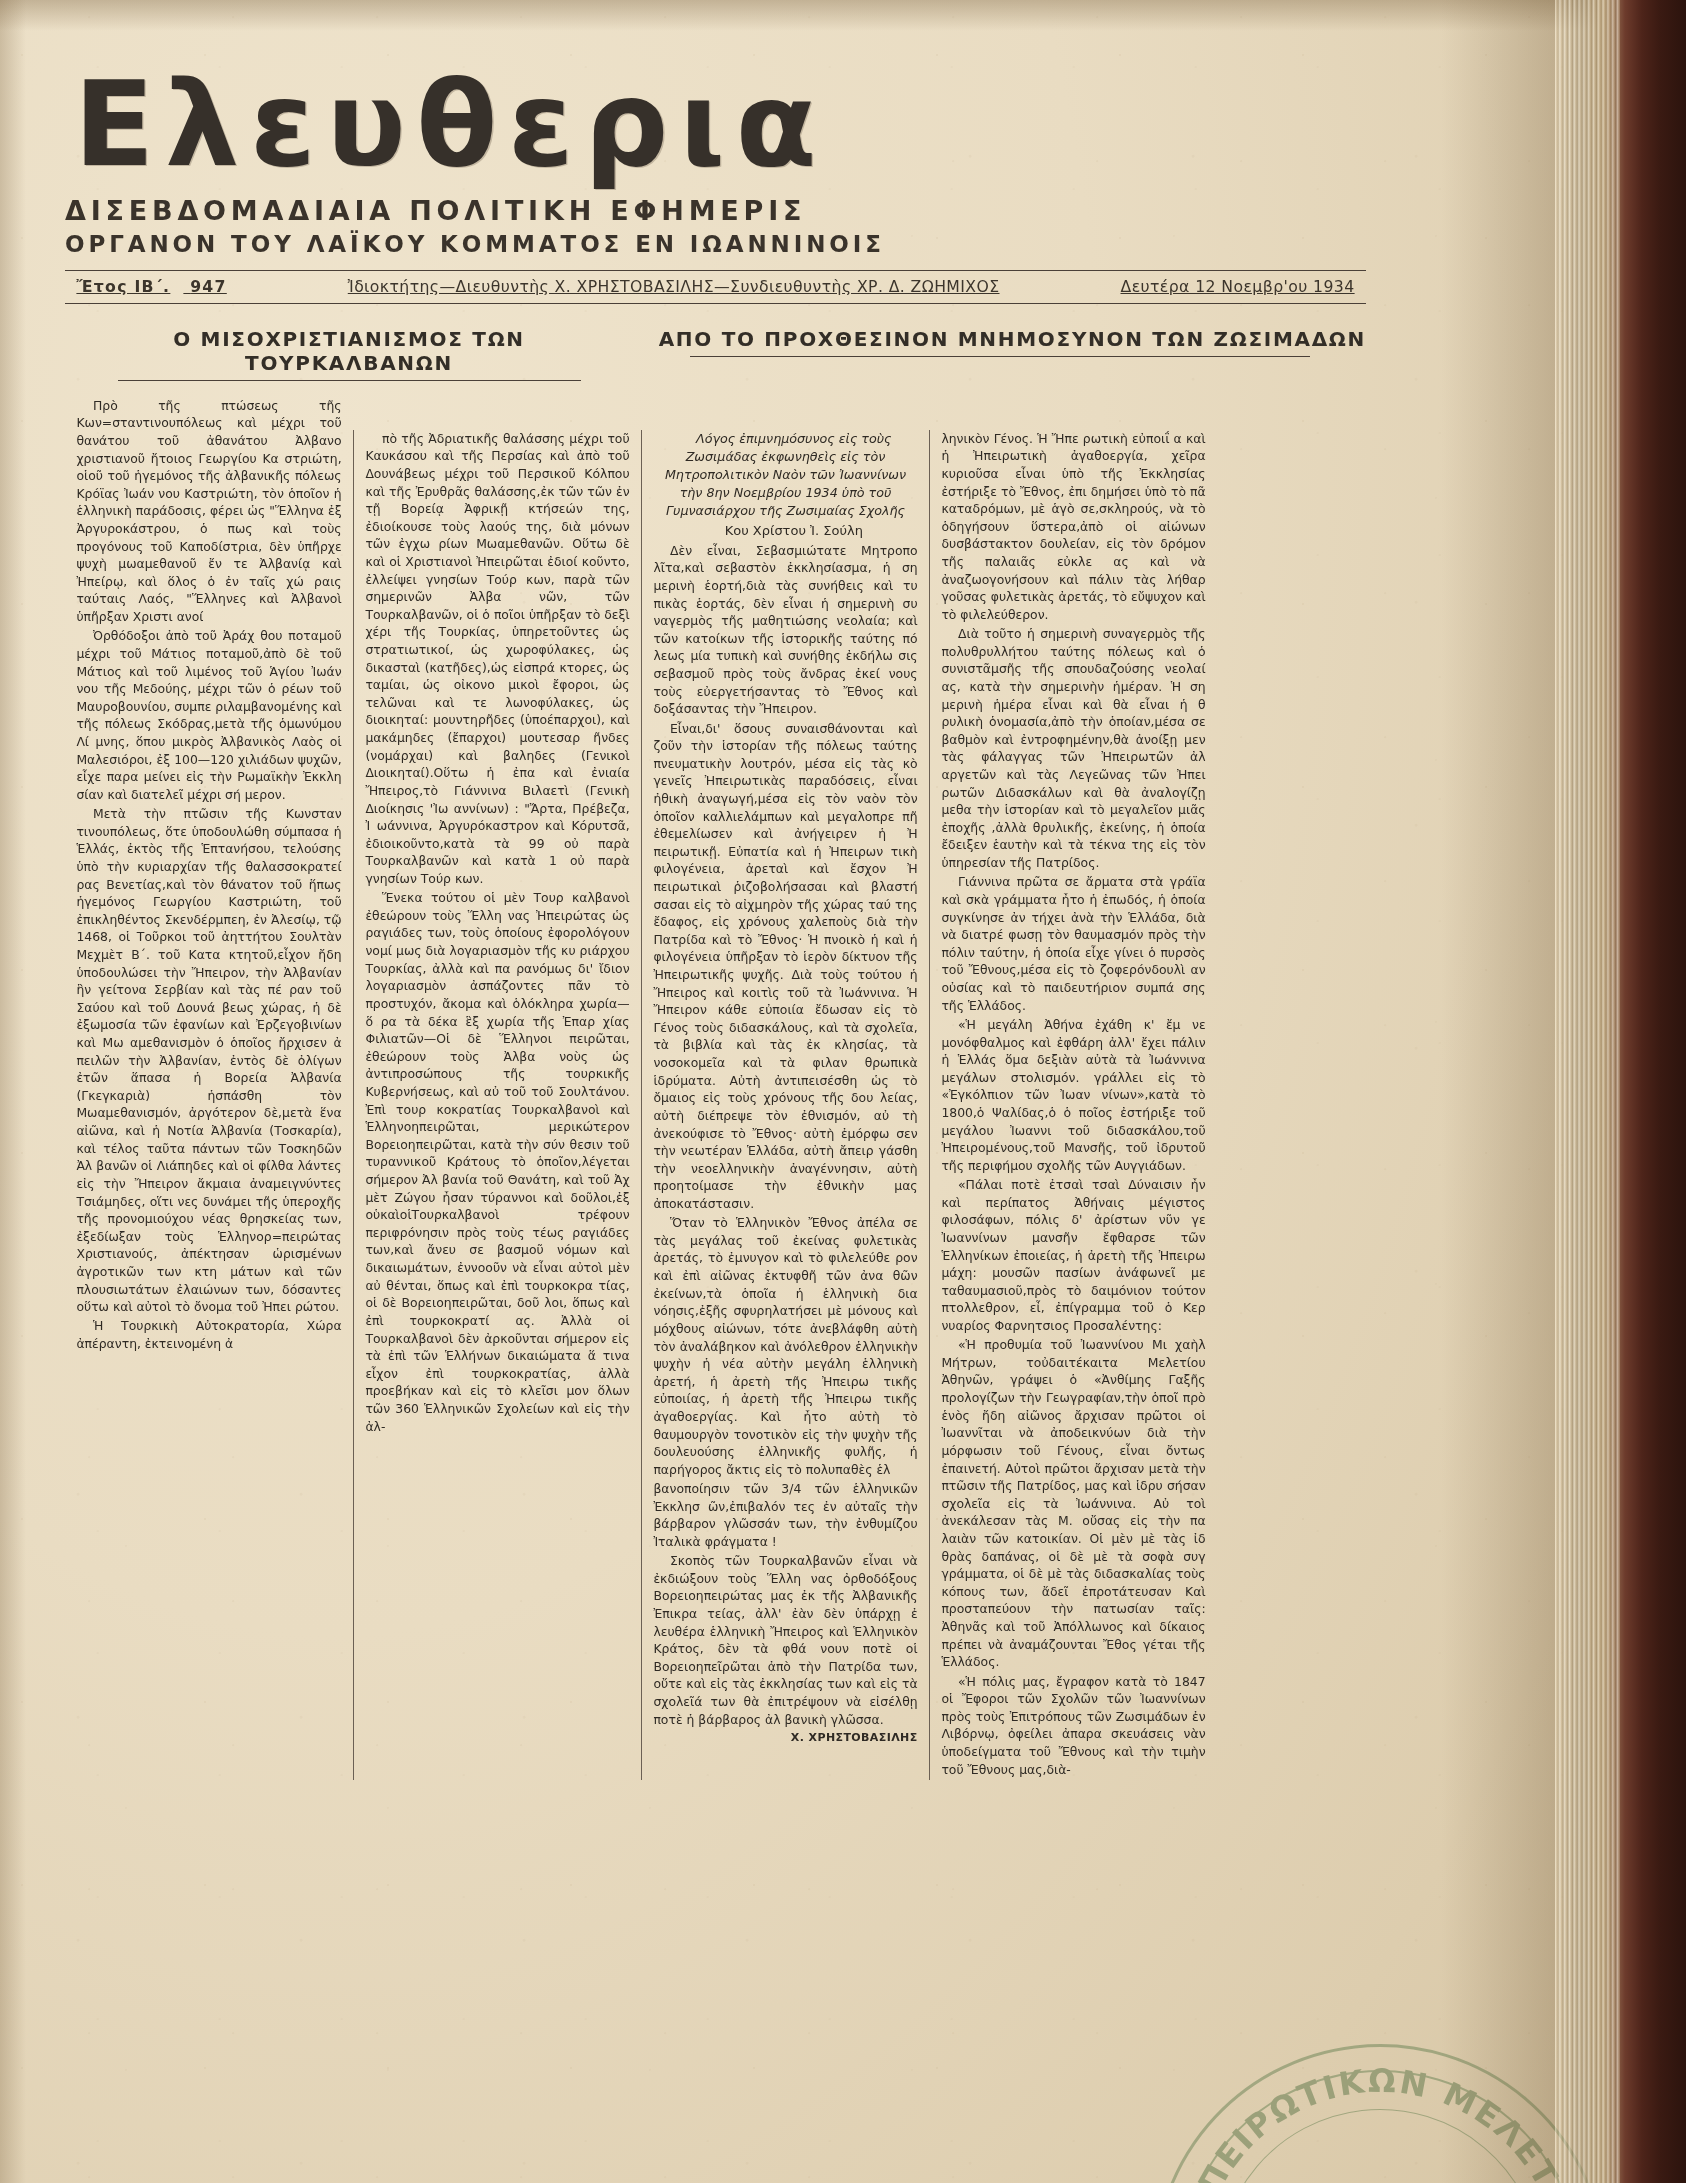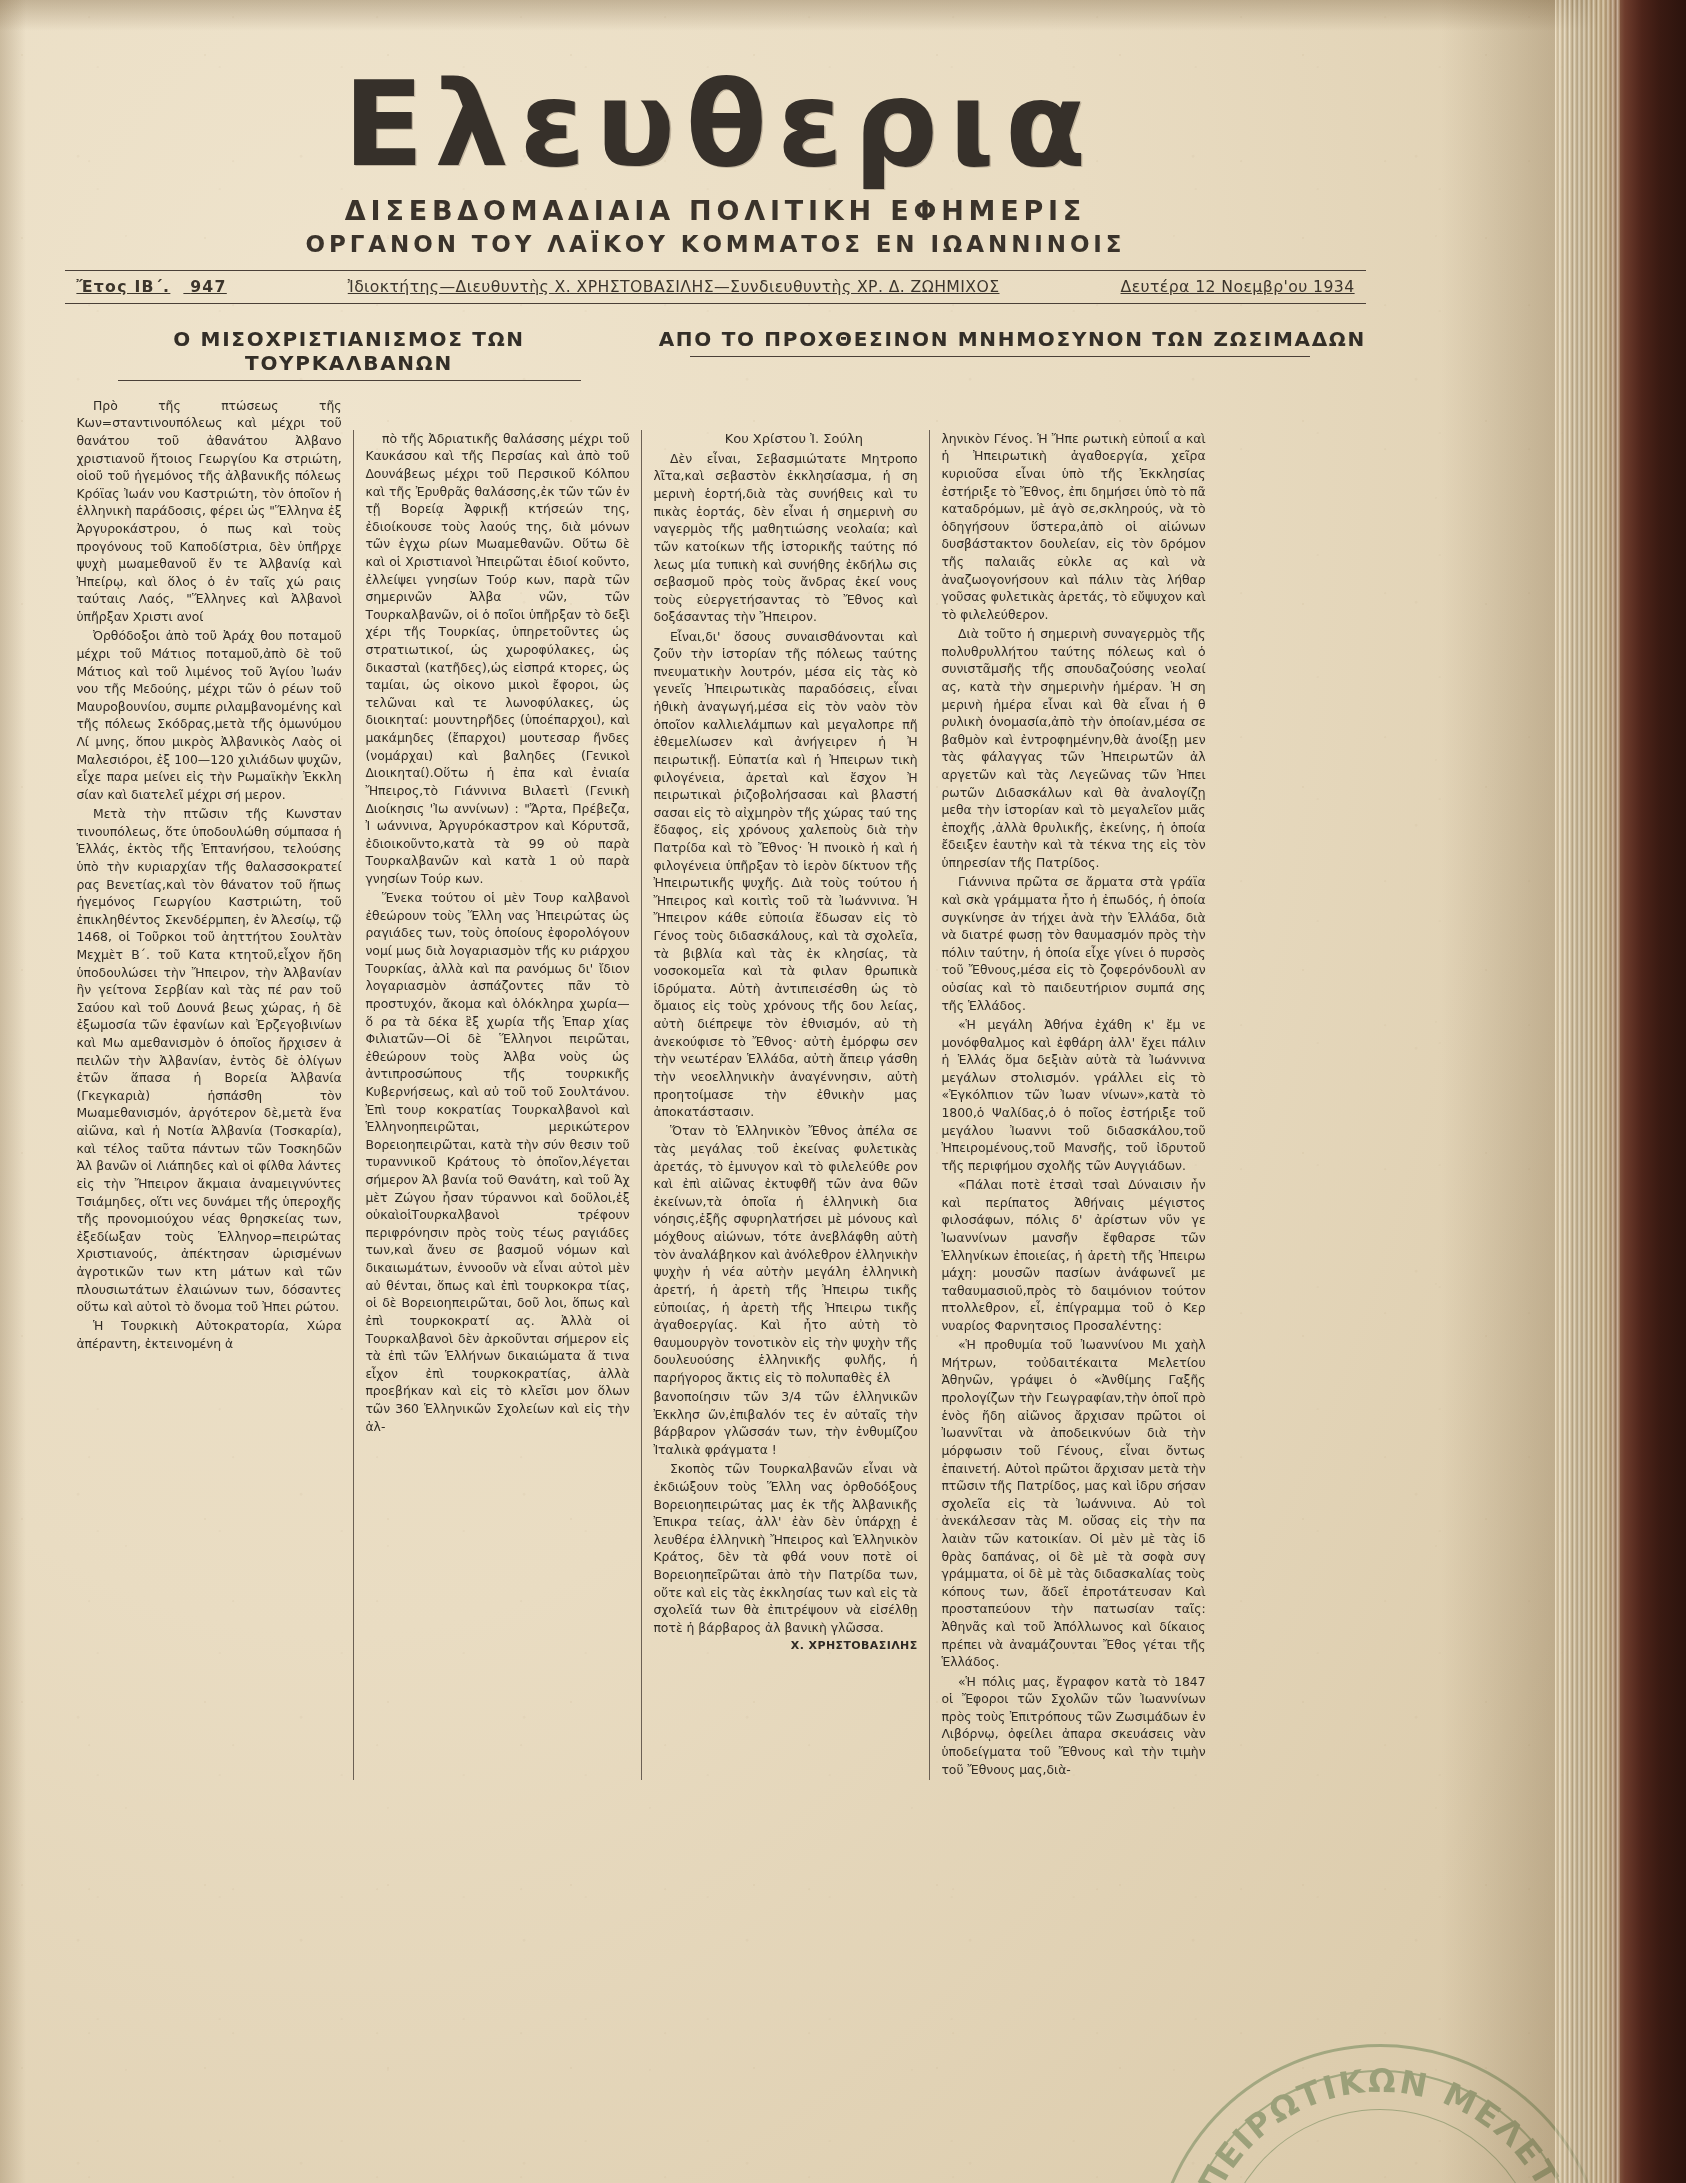--- a/index.html
+++ b/index.html
@@ -64,21 +64,21 @@
       radial-gradient(circle at 80% 55%, rgba(150,120,80,.14) 0 0.9px, transparent 1.3px),
       radial-gradient(circle at 48% 90%, rgba(150,120,80,.14) 0 0.9px, transparent 1.3px);
     background-size:183px 183px, 144px 144px, 223px 223px, 122px 122px, 262px 262px;
   }
   .content{
     position:absolute;
     left:65px; top:65px;
     width:1301px;
   }
   
-  .masthead{ text-align:center; }
+  .masthead{ }
   .masthead-title{
     font-family:"DejaVu Sans", sans-serif;
     font-weight:bold;
     font-size:118px;
     line-height:1;
     letter-spacing:10.5px;
     color:#36302a;
     margin:0 0 4.4px 0;
     padding-left:8.7px;
     text-shadow:1.3px 1.3px 0 rgba(70,55,40,.25);
@@ -240,20 +240,21 @@
         <p>Μετὰ τὴν πτῶσιν τῆς Κωνσταν τινουπόλεως, ὅτε ὑποδουλώθη σύμπασα ἡ Ἑλλάς, ἐκτὸς τῆς Ἑπτανήσου, τελούσης ὑπὸ τὴν κυριαρχίαν τῆς θαλασσοκρατεί ρας Βενετίας,καὶ τὸν θάνατον τοῦ ἥπως ἡγεμόνος Γεωργίου Καστριώτη, τοῦ ἐπικληθέντος Σκενδέρμπεη, ἐν Ἀλεσίῳ, τῷ 1468, οἱ Τοῦρκοι τοῦ ἀηττήτου Σουλτὰν Μεχμὲτ Β΄. τοῦ Κατα κτητοῦ,εἶχον ἤδη ὑποδουλώσει τὴν Ἤπειρον, τὴν Ἀλβανίαν ἣν γείτονα Σερβίαν καὶ τὰς πέ ραν τοῦ Σαύου καὶ τοῦ Δουνά βεως χώρας, ἡ δὲ ἐξωμοσία τῶν ἐφανίων καὶ Ἐρζεγοβινίων καὶ Μω αμεθανισμὸν ὁ ὁποῖος ἤρχισεν ἀ πειλῶν τὴν Ἀλβανίαν, ἐντὸς δὲ ὀλίγων ἐτῶν ἅπασα ἡ Βορεία Ἀλβανία (Γκεγκαριὰ) ἡσπάσθη τὸν Μωαμεθανισμόν, ἀργότερον δὲ,μετὰ ἕνα αἰῶνα, καὶ ἡ Νοτία Ἀλβανία (Τοσκαρία), καὶ τέλος ταῦτα πάντων τῶν Τοσκηδῶν Ἀλ βανῶν οἱ Λιάπηδες καὶ οἱ φίλθα λάντες εἰς τὴν Ἤπειρον ἄκμαια ἀναμειγνύντες Τσιάμηδες, οἵτι νες δυνάμει τῆς ὑπεροχῆς τῆς προνομιούχου νέας θρησκείας των, ἐξεδίωξαν τοὺς Ἑλληνορ=πειρώτας Χριστιανούς, ἀπέκτησαν ὡρισμένων ἀγροτικῶν των κτη μάτων καὶ τῶν πλουσιωτάτων ἐλαιώνων των, δόσαντες οὕτω καὶ αὐτοὶ τὸ ὄνομα τοῦ Ἠπει ρώτου.</p>
         <p>Ἡ Τουρκικὴ Αὐτοκρατορία, Χώρα ἀπέραντη, ἐκτεινομένη ἀ</p>
       </div>
 
       <div class="col">
         <p>πὸ τῆς Ἀδριατικῆς θαλάσσης μέχρι τοῦ Καυκάσου καὶ τῆς Περσίας καὶ ἀπὸ τοῦ Δουνάβεως μέχρι τοῦ Περσικοῦ Κόλπου καὶ τῆς Ἐρυθρᾶς θαλάσσης,ἐκ τῶν τῶν ἐν τῇ Βορείᾳ Ἀφρικῇ κτήσεών της, ἐδιοίκουσε τοὺς λαούς της, διὰ μόνων τῶν ἐγχω ρίων Μωαμεθανῶν. Οὕτω δὲ καὶ οἱ Χριστιανοὶ Ἠπειρῶται ἐδιοί κοῦντο, ἐλλείψει γνησίων Τούρ κων, παρὰ τῶν σημερινῶν Ἀλβα νῶν, τῶν Τουρκαλβανῶν, οἱ ὁ ποῖοι ὑπῆρξαν τὸ δεξὶ χέρι τῆς Τουρκίας, ὑπηρετοῦντες ὡς στρατιωτικοί, ὡς χωροφύλακες, ὡς δικασταὶ (κατῆδες),ὡς εἰσπρά κτορες, ὡς ταμίαι, ὡς οἰκονο μικοὶ ἔφοροι, ὡς τελῶναι καὶ τε λωνοφύλακες, ὡς διοικηταί: μουντηρῆδες (ὑποέπαρχοι), καὶ μακάμηδες (ἔπαρχοι) μουτεσαρ ῆνδες (νομάρχαι) καὶ βαληδες (Γενικοὶ Διοικηταί).Οὕτω ἡ ἐπα καὶ ἐνιαία Ἤπειρος,τὸ Γιάννινα Βιλαετὶ (Γενικὴ Διοίκησις 'Ἰω αννίνων) : "Ἄρτα, Πρέβεζα, Ἰ ωάννινα, Ἀργυρόκαστρον καὶ Κόρυτσᾶ, ἐδιοικοῦντο,κατὰ τὰ 99 οὐ παρὰ Τουρκαλβανῶν καὶ κατὰ 1 οὐ παρὰ γνησίων Τούρ κων.</p>
         <p>Ἕνεκα τούτου οἱ μὲν Τουρ καλβανοὶ ἐθεώρουν τοὺς Ἕλλη νας Ἠπειρώτας ὡς ραγιάδες των, τοὺς ὁποίους ἐφορολόγουν νομί μως διὰ λογαριασμὸν τῆς κυ ριάρχου Τουρκίας, ἀλλὰ καὶ πα ρανόμως δι' ἴδιον λογαριασμὸν ἀσπάζοντες πᾶν τὸ προστυχόν, ἄκομα καὶ ὁλόκληρα χωρία—ὅ ρα τὰ δέκα ἓξ χωρία τῆς Ἐπαρ χίας Φιλιατῶν—Οἱ δὲ Ἕλληνοι πειρῶται, ἐθεώρουν τοὺς Ἀλβα νοὺς ὡς ἀντιπροσώπους τῆς τουρκικῆς Κυβερνήσεως, καὶ αὐ τοῦ τοῦ Σουλτάνου. Ἐπὶ τουρ κοκρατίας Τουρκαλβανοὶ καὶ Ἑλληνοηπειρῶται, μερικώτερον Βορειοηπειρῶται, κατὰ τὴν σύν θεσιν τοῦ τυραννικοῦ Κράτους τὸ ὁποῖον,λέγεται σήμερον Ἀλ βανία τοῦ Θανάτη, καὶ τοῦ Ἀχ μὲτ Ζώγου ἦσαν τύραννοι καὶ δοῦλοι,ἐξ οὑκαὶοἱΤουρκαλβανοὶ τρέφουν περιφρόνησιν πρὸς τοὺς τέως ραγιάδες των,καὶ ἄνευ σε βασμοῦ νόμων καὶ δικαιωμάτων, ἐννοοῦν νὰ εἶναι αὐτοὶ μὲν αὐ θένται, ὅπως καὶ ἐπὶ τουρκοκρα τίας, οἱ δὲ Βορειοηπειρῶται, δοῦ λοι, ὅπως καὶ ἐπὶ τουρκοκρατί ας. Ἀλλὰ οἱ Τουρκαλβανοὶ δὲν ἀρκοῦνται σήμερον εἰς τὰ ἐπὶ τῶν Ἑλλήνων δικαιώματα ἅ τινα εἶχον ἐπὶ τουρκοκρατίας, ἀλλὰ προεβήκαν καὶ εἰς τὸ κλεῖσι μον ὅλων τῶν 360 Ἑλληνικῶν Σχολείων καὶ εἰς τὴν ἀλ-</p>
       </div>
 
       <div class="col">
+        <p class="subtitle">Λόγος ἐπιμνημόσυνος εἰς τοὺς Ζωσιμάδας ἐκφωνηθεὶς εἰς τὸν Μητροπολιτικὸν Ναὸν τῶν Ἰωαννίνων τὴν 8ην Νοεμβρίου 1934 ὑπὸ τοῦ Γυμνασιάρχου τῆς Ζωσιμαίας Σχολῆς</p>
         <p class="byline">Κου Χρίστου Ἰ. Σούλη</p>
         <p>Δὲν εἶναι, Σεβασμιώτατε Μητροπο λῖτα,καὶ σεβαστὸν ἐκκλησίασμα, ἡ ση μερινὴ ἑορτή,διὰ τὰς συνήθεις καὶ τυ πικὰς ἑορτάς, δὲν εἶναι ἡ σημερινὴ συ ναγερμὸς τῆς μαθητιώσης νεολαία; καὶ τῶν κατοίκων τῆς ἱστορικῆς ταύτης πό λεως μία τυπικὴ καὶ συνήθης ἐκδήλω σις σεβασμοῦ πρὸς τοὺς ἄνδρας ἐκεί νους τοὺς εὐεργετήσαντας τὸ Ἔθνος καὶ δοξάσαντας τὴν Ἤπειρον.</p>
         <p>Εἶναι,δι' ὅσους συναισθάνονται καὶ ζοῦν τὴν ἱστορίαν τῆς πόλεως ταύτης πνευματικὴν λουτρόν, μέσα εἰς τὰς κὸ γενεῖς Ἠπειρωτικὰς παραδόσεις, εἶναι ἠθικὴ ἀναγωγή,μέσα εἰς τὸν ναὸν τὸν ὁποῖον καλλιελάμπων καὶ μεγαλοπρε πῆ ἐθεμελίωσεν καὶ ἀνήγειρεν ἡ Ἠ πειρωτικῇ. Εὐπατία καὶ ἡ Ἠπειρων τικὴ φιλογένεια, ἀρεταὶ καὶ ἔσχον Ἠ πειρωτικαὶ ῥιζοβολήσασαι καὶ βλαστή σασαι εἰς τὸ αἰχμηρὸν τῆς χώρας ταύ της ἔδαφος, εἰς χρόνους χαλεποὺς διὰ τὴν Πατρίδα καὶ τὸ Ἔθνος· Ἡ πνοικὸ ἡ καὶ ἡ φιλογένεια ὑπῆρξαν τὸ ἱερὸν δίκτυον τῆς Ἠπειρωτικῆς ψυχῆς. Διὰ τοὺς τούτου ἡ Ἤπειρος καὶ κοιτὶς τοῦ τὰ Ἰωάννινα. Ἡ Ἤπειρον κάθε εὐποιία ἔδωσαν εἰς τὸ Γένος τοὺς διδασκάλους, καὶ τὰ σχολεῖα, τὰ βιβλία καὶ τὰς ἐκ κλησίας, τὰ νοσοκομεῖα καὶ τὰ φιλαν θρωπικὰ ἱδρύματα. Αὐτὴ ἀντιπεισέσθη ὡς τὸ ὄμαιος εἰς τοὺς χρόνους τῆς δου λείας, αὐτὴ διέπρεψε τὸν ἐθνισμόν, αὐ τὴ ἀνεκούφισε τὸ Ἔθνος· αὐτὴ ἐμόρφω σεν τὴν νεωτέραν Ἑλλάδα, αὐτὴ ἄπειρ γάσθη τὴν νεοελληνικὴν ἀναγέννησιν, αὐτὴ προητοίμασε τὴν ἐθνικὴν μας ἀποκατάστασιν.</p>
         <p>Ὅταν τὸ Ἑλληνικὸν Ἔθνος ἀπέλα σε τὰς μεγάλας τοῦ ἐκείνας φυλετικὰς ἀρετάς, τὸ ἐμνυγον καὶ τὸ φιλελεύθε ρον καὶ ἐπὶ αἰῶνας ἐκτυφθῆ τῶν ἀνα θῶν ἐκείνων,τὰ ὁποῖα ἡ ἑλληνικὴ δια νόησις,ἐξῆς σφυρηλατήσει μὲ μόνους καὶ μόχθους αἰώνων, τότε ἀνεβλάφθη αὐτὴ τὸν ἀναλάβηκον καὶ ἀνόλεθρον ἑλληνικὴν ψυχὴν ἡ νέα αὐτὴν μεγάλη ἑλληνικὴ ἀρετή, ἡ ἀρετὴ τῆς Ἠπειρω τικῆς εὐποιίας, ἡ ἀρετὴ τῆς Ἠπειρω τικῆς ἀγαθοεργίας. Καὶ ἦτο αὐτὴ τὸ θαυμουργὸν τονοτικὸν εἰς τὴν ψυχὴν τῆς δουλευούσης ἑλληνικῆς φυλῆς, ἡ παρήγορος ἄκτις εἰς τὸ πολυπαθὲς ἑλ</p>
         <p class="noind">βανοποίησιν τῶν 3/4 τῶν ἑλληνικῶν Ἐκκλησ ῶν,ἐπιβαλόν τες ἐν αὐταῖς τὴν βάρβαρον γλῶσσάν των, τὴν ἐνθυμίζου Ἰταλικὰ φράγματα !</p>
         <p>Σκοπὸς τῶν Τουρκαλβανῶν εἶναι νὰ ἐκδιώξουν τοὺς Ἕλλη νας ὀρθοδόξους Βορειοηπειρώτας μας ἐκ τῆς Ἀλβανικῆς Ἐπικρα τείας, ἀλλ' ἐὰν δὲν ὑπάρχῃ ἐ λευθέρα ἑλληνικὴ Ἤπειρος καὶ Ἑλληνικὸν Κράτος, δὲν τὰ φθά νουν ποτὲ οἱ Βορειοηπεῖρῶται ἀπὸ τὴν Πατρίδα των, οὔτε καὶ εἰς τὰς ἐκκλησίας των καὶ εἰς τὰ σχολεῖά των θὰ ἐπιτρέψουν νὰ εἰσέλθῃ ποτὲ ἡ βάρβαρος ἀλ βανικὴ γλῶσσα.</p>
         <p class="sig">Χ. ΧΡΗΣΤΟΒΑΣΙΛΗΣ</p>
       </div>
 
       <div class="col">

